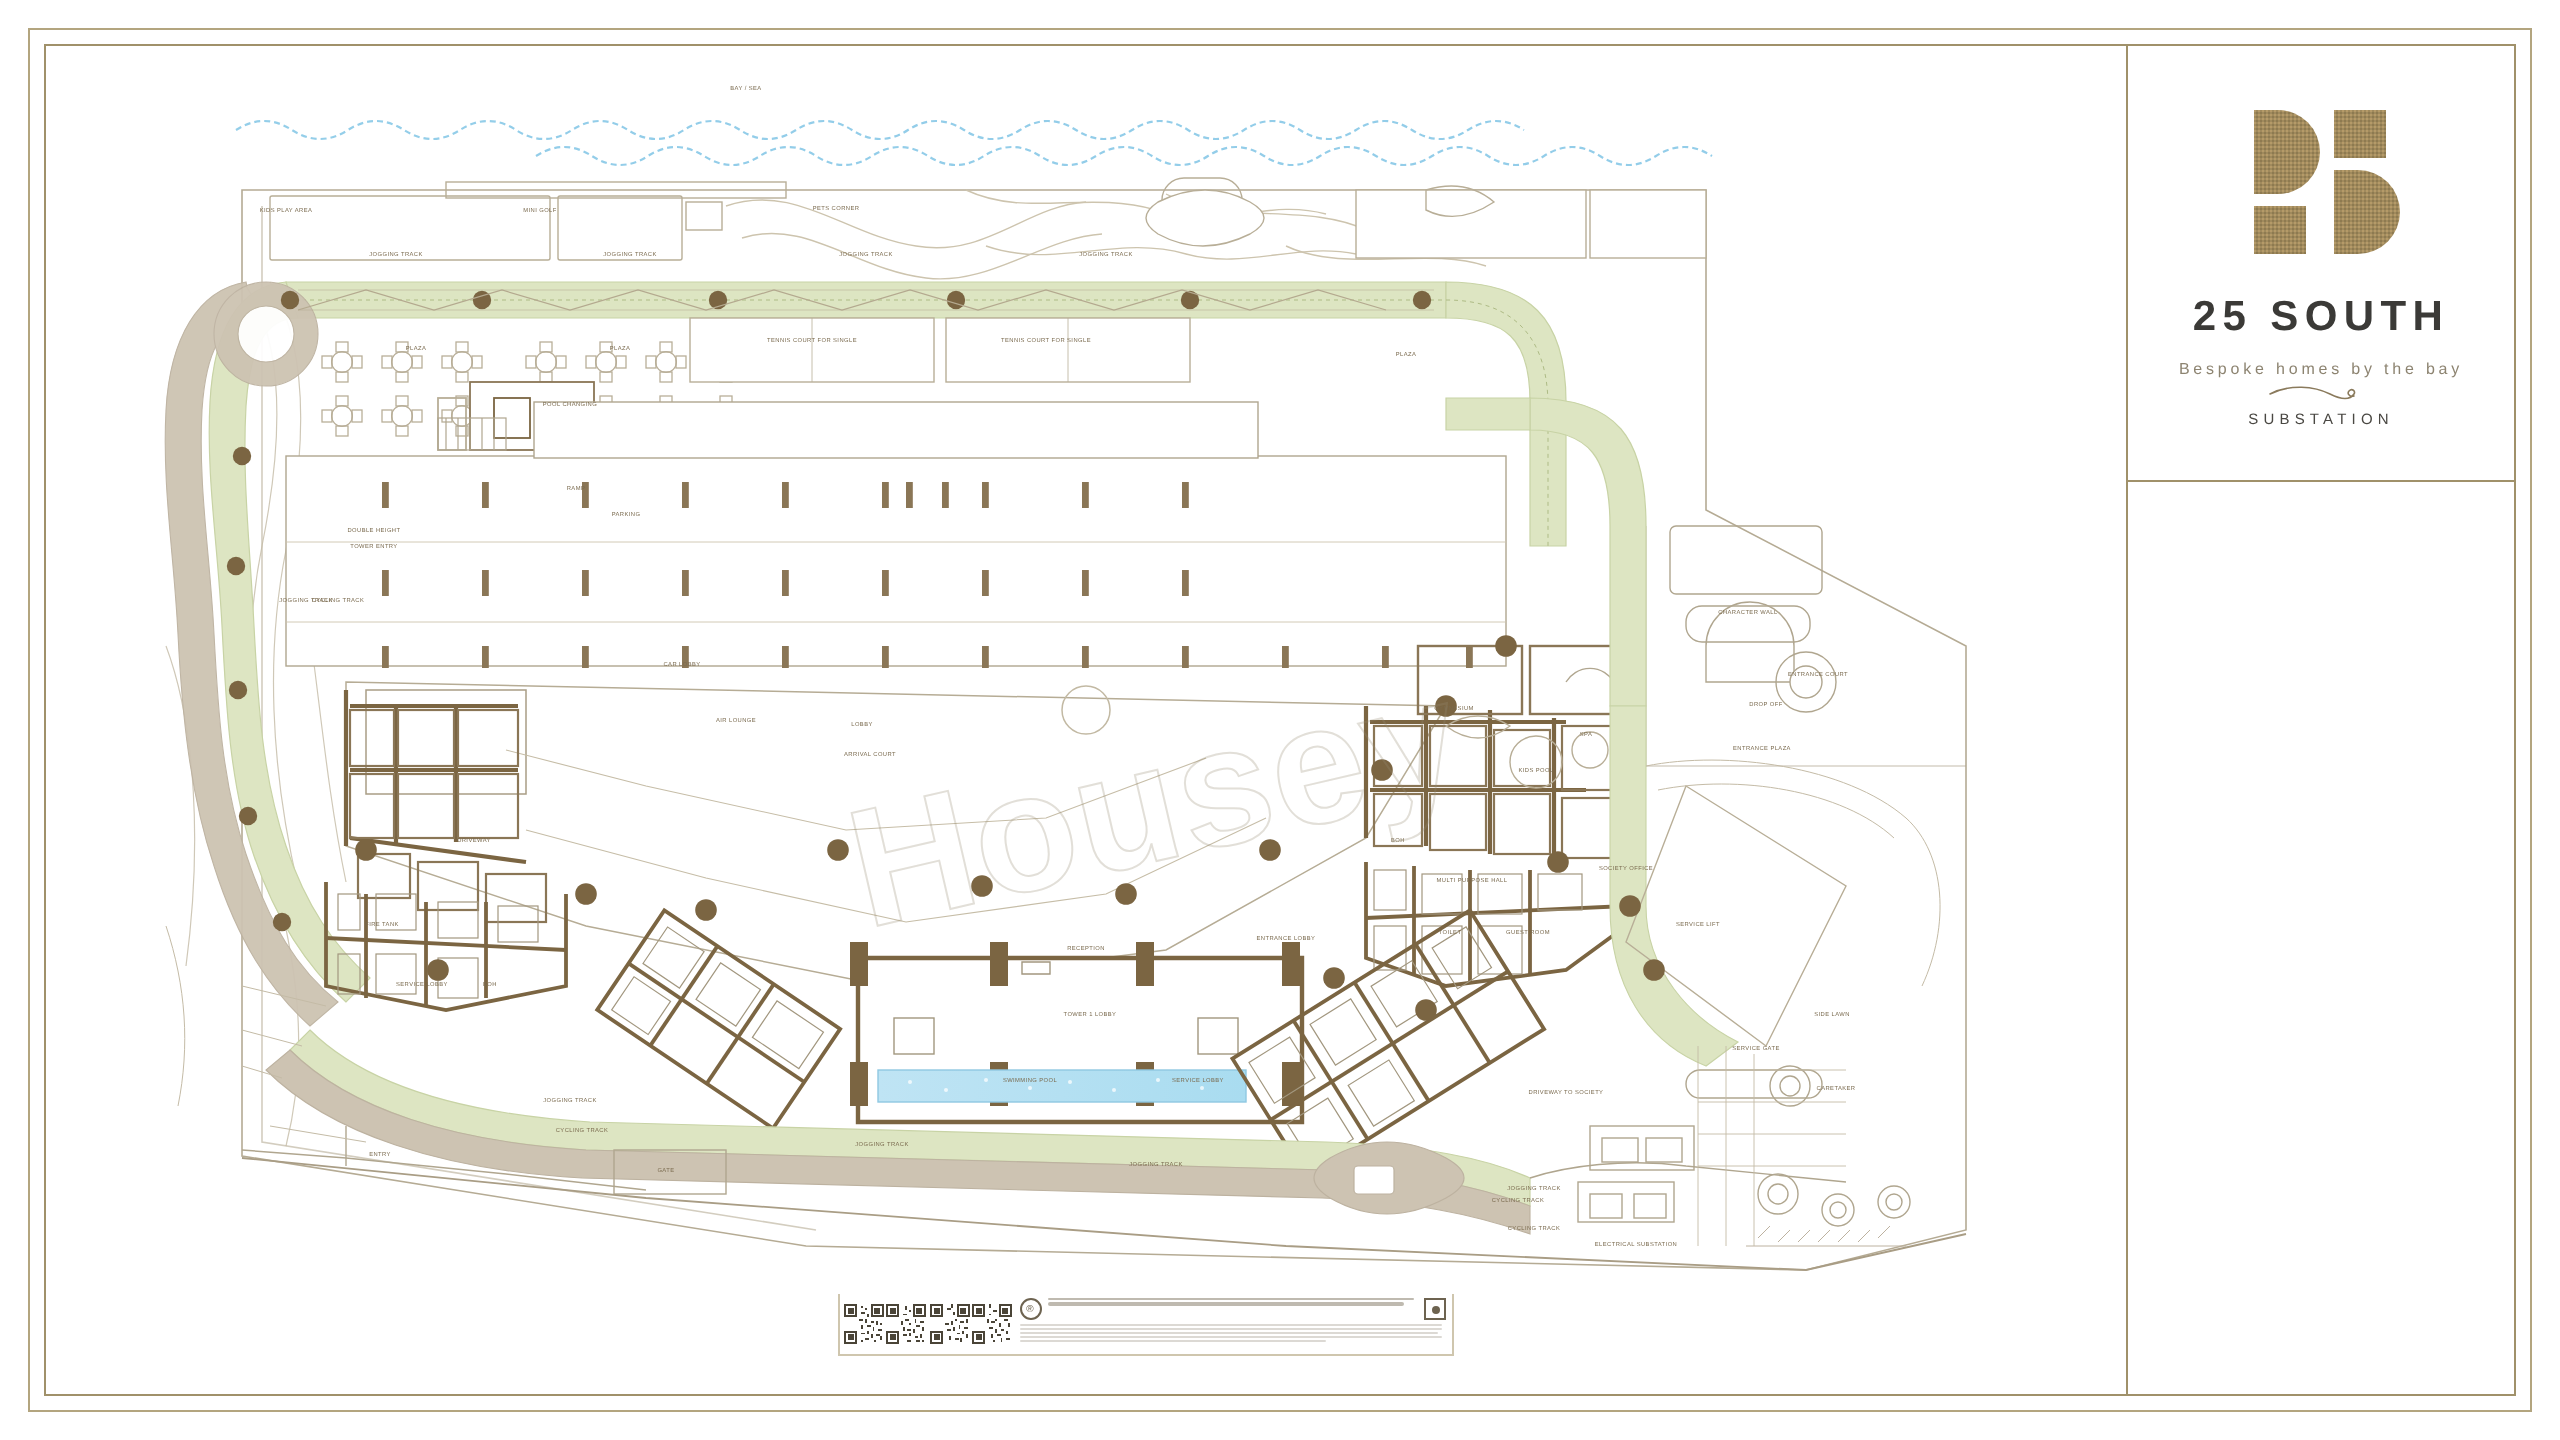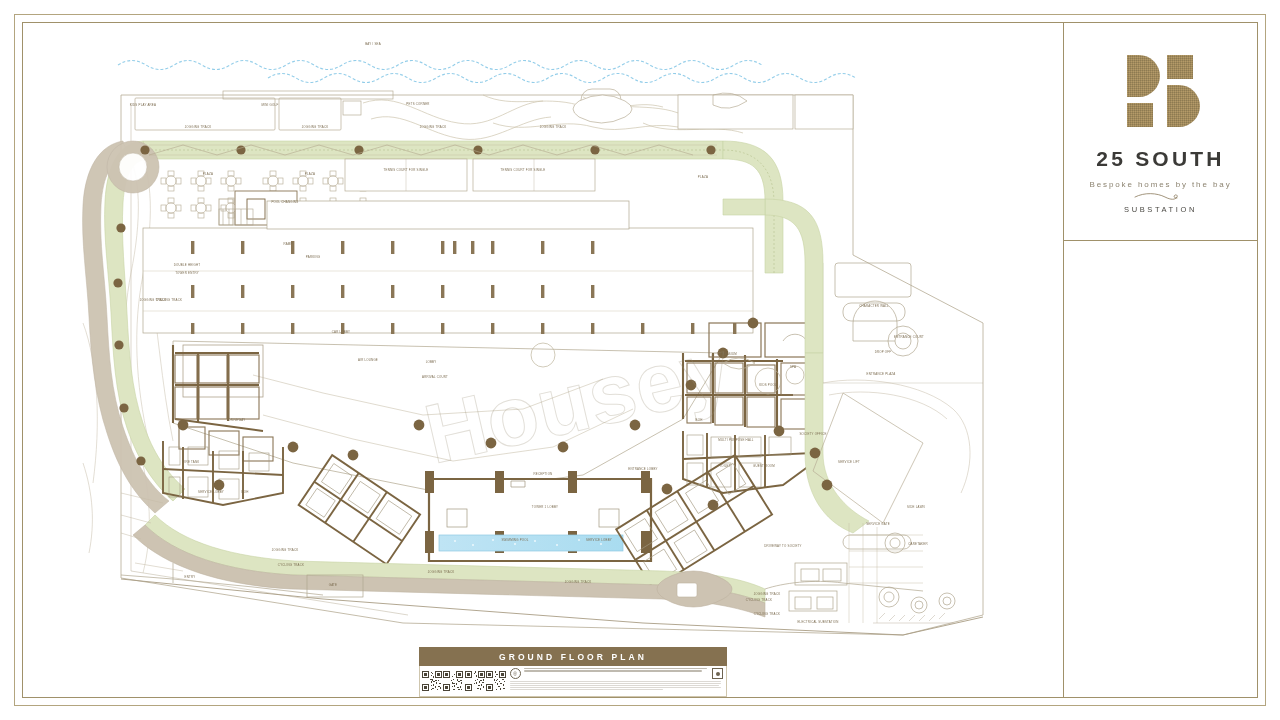--- a/index.html
+++ b/index.html
@@ -705,21 +705,20 @@
           <text x="222" y="470">BOH</text>
           <text x="214" y="398">DRIVEWAY</text>
           <text x="290" y="235">PARKING</text>
           <text x="265" y="222">RAMP</text>
         </g>
     </svg>
 
     <div class="watermark">Housey</div>
 
     <div class="titleblock">
-      <div class="title-bar">GROUND FLOOR PLAN</div>
 
       <div class="legal-strip">
         <div class="qr-wrap">
           <svg class="qr" viewBox="0 0 21 21" shape-rendering="crispEdges">
             <rect width="21" height="21" fill="#fff"></rect>
             <g fill="#4a4437">
               <rect x="0" y="0" width="7" height="7"></rect>
                 <rect x="1" y="1" width="5" height="5" fill="#fff"></rect>
                 <rect x="2" y="2" width="3" height="3"></rect>
               <rect x="14" y="0" width="7" height="7"></rect>

